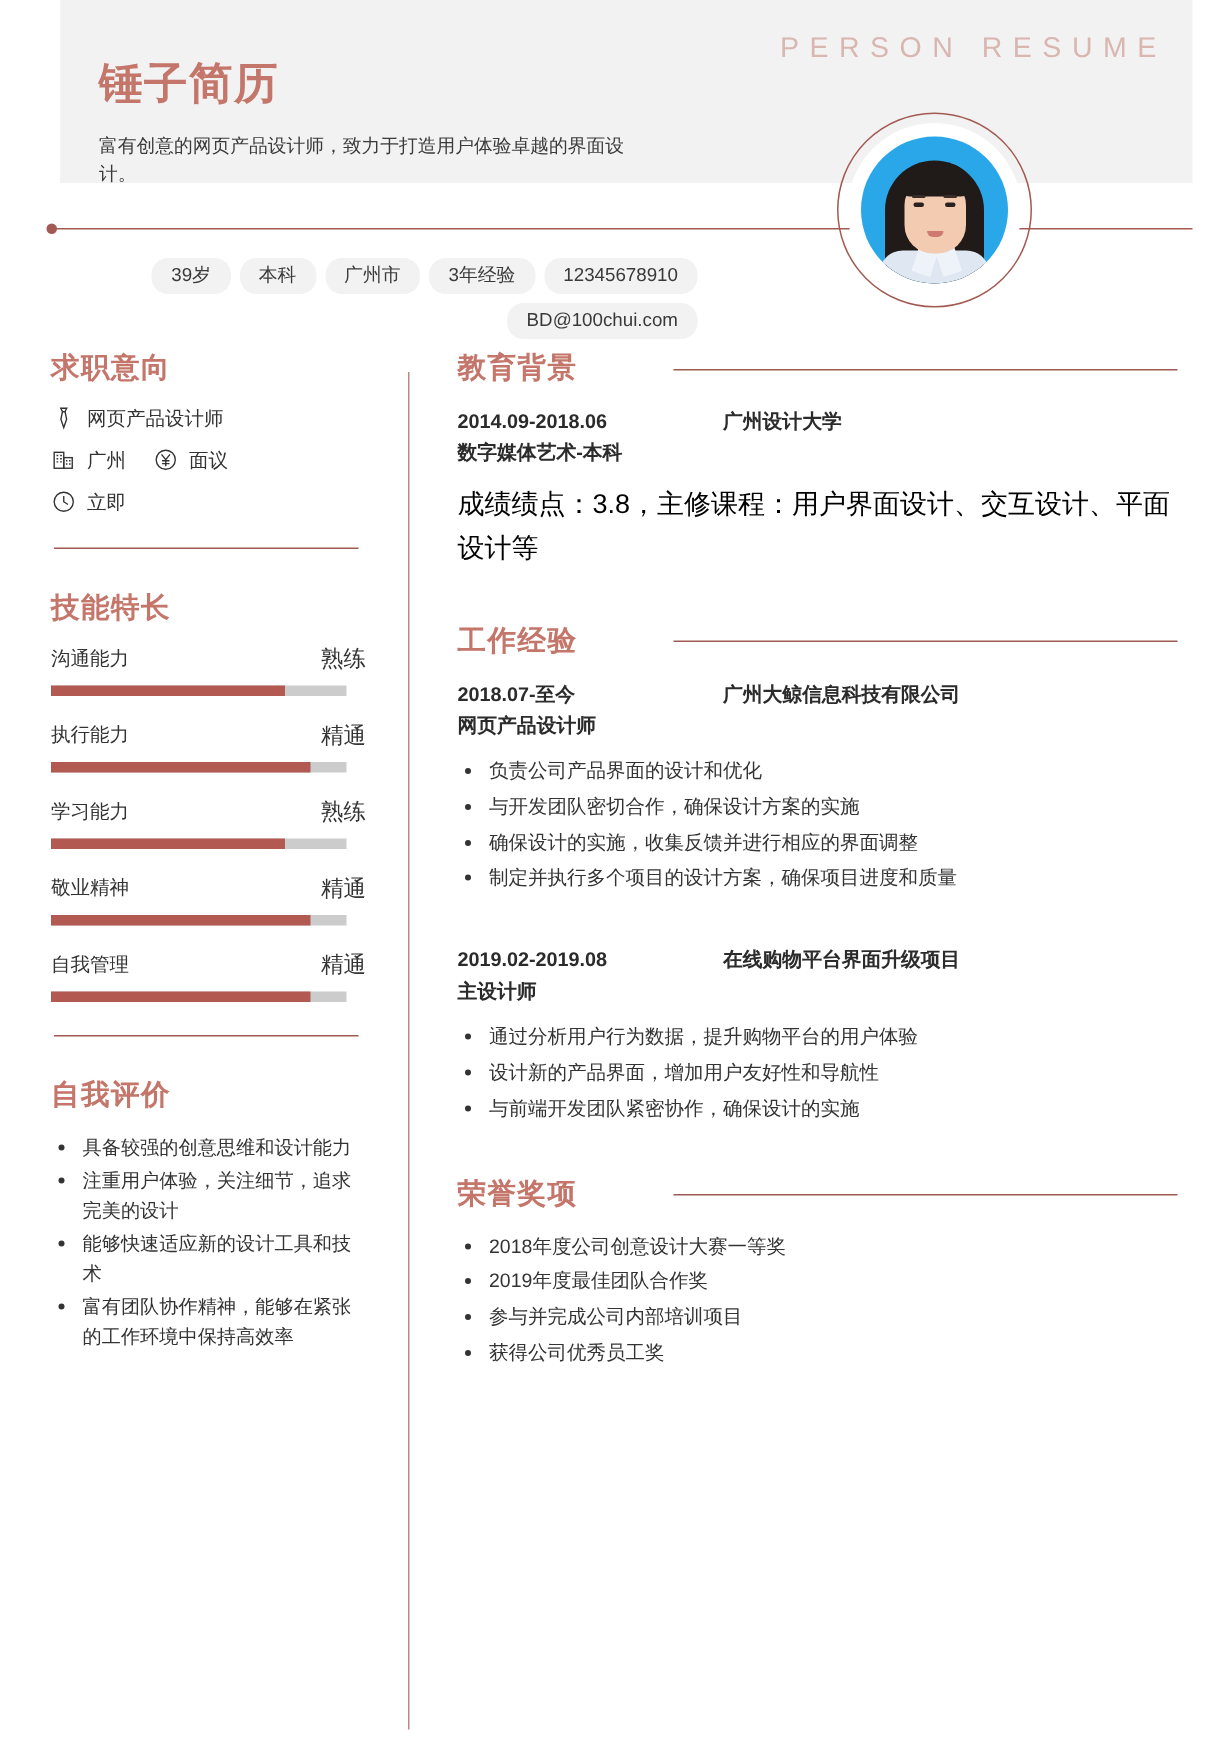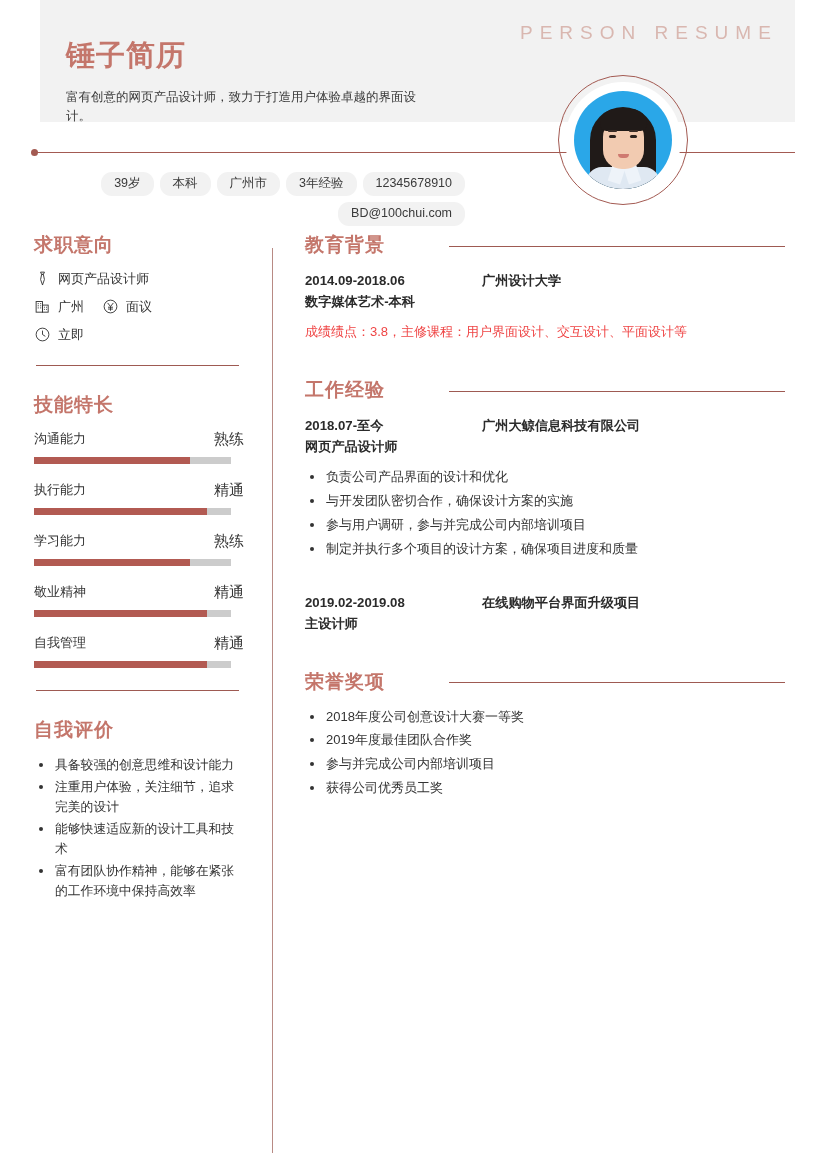--- a/index.html
+++ b/index.html
@@ -163,21 +163,21 @@
   .r-head {
     font-size:19px; font-weight:bold; color:#c4766b;
     letter-spacing:1px; white-space:nowrap;
   }
   .r-head-line { flex:1; height:1px; background:#9e5a52; margin-left:24px; margin-top:2px; }
 
   .ent-row { display:flex; font-size:13.2px; font-weight:bold; color:#2b2b2b; line-height:1.6;gap:12px; }
   .ent-date { width:165px; flex:0 0 165px; }
   .ent-org { }
   .ent-role { font-size:13.2px; font-weight:bold; color:#2b2b2b; line-height:1.6; margin-bottom:10px; }
-  .ent-note { font-size:13px; color:#ef4444; line-height:1.6; margin-top:4px; }
+  .ent-note { font-size:18px; color:#000000; line-height:1.6; margin-top:4px; }
   ul.bl.r li { font-size:13px; margin-bottom:4px; }
 </style>
 </head>
 <body>
 
 <div class="header">
   <div class="header-band"></div>
   <div class="person-resume">PERSON  RESUME</div>
   <div class="name">锤子简历</div>
   <div class="tagline">富有创意的网页产品设计师，致力于打造用户体验卓越的界面设计。</div>
@@ -345,31 +345,36 @@
         <span class="r-head-line"></span>
       </div>
       <div class="ent-row">
         <span class="ent-date">2018.07-至今</span>
         <span class="ent-org">广州大鲸信息科技有限公司</span>
       </div>
       <div class="ent-role">网页产品设计师</div>
       <ul class="bl r" id="work-host">
           <li>负责公司产品界面的设计和优化</li>
           <li>与开发团队密切合作，确保设计方案的实施</li>
-          <li>参与用户调研，参与并完成公司内部培训项目</li>
+          <li>确保设计的实施，收集反馈并进行相应的界面调整</li>
           <li>制定并执行多个项目的设计方案，确保项目进度和质量</li>
         </ul>
     </div>
 
     <div class="r-sec">
       <div class="ent-row">
         <span class="ent-date">2019.02-2019.08</span>
         <span class="ent-org">在线购物平台界面升级项目</span>
       </div>
       <div class="ent-role">主设计师</div>
+      <ul class="bl r" id="project-host">
+          <li>通过分析用户行为数据，提升购物平台的用户体验</li>
+          <li>设计新的产品界面，增加用户友好性和导航性</li>
+          <li>与前端开发团队紧密协作，确保设计的实施</li>
+        </ul>
     </div>
 
     <div class="r-sec">
       <div class="r-head-row">
         <span class="r-head">荣誉奖项</span>
         <span class="r-head-line"></span>
       </div>
       <ul class="bl r" id="awards-host">
           <li>2018年度公司创意设计大赛一等奖</li>
           <li>2019年度最佳团队合作奖</li>

